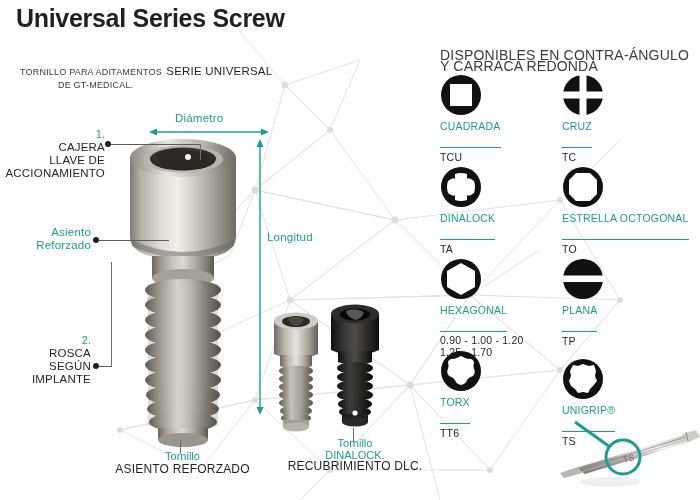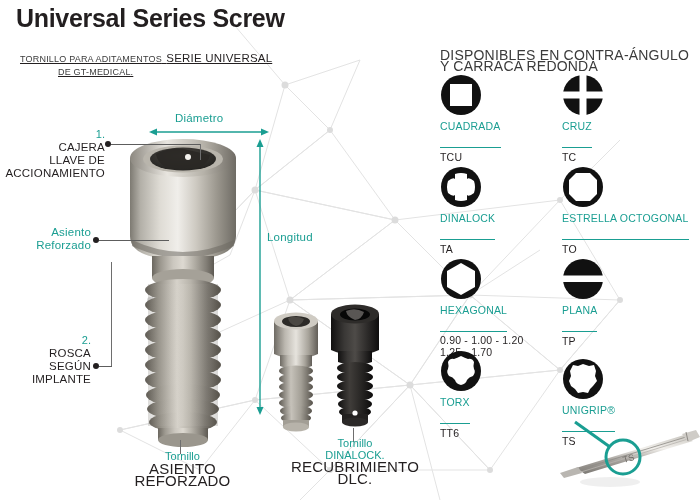--- a/index.html
+++ b/index.html
@@ -15,42 +15,42 @@
   .netlayer{position:absolute;left:0;top:0;width:700px;height:500px;}
 
   
   .title{
     position:absolute;left:16px;top:4px;
     font-size:25px;font-weight:bold;letter-spacing:-0.3px;
     color:#231f20;white-space:nowrap;
   }
 
   
-  .intro{position:absolute;left:20px;top:51px;line-height:12px;text-decoration:underline;}
+  .intro{position:absolute;left:20px;top:64px;line-height:12px;}
   .intro .l1{font-size:9px;letter-spacing:.2px;color:#3b3b3b;}
   .intro .big{font-size:11.5px;letter-spacing:.2px;color:#231f20;}
   .intro .l2{font-size:9px;letter-spacing:.2px;color:#3b3b3b;display:block;margin-top:1px;margin-left:38px;}
 
   
   .callout{position:absolute;text-align:right;line-height:13px;}
   .callout .num{color:#1a9e92;font-size:11px;}
   .callout .txt{font-size:11.5px;color:#231f20;letter-spacing:.2px;}
   .callout.teal .txt{color:#1a9e92;}
 
   .dot{position:absolute;width:6px;height:6px;border-radius:50%;background:#231f20;}
   .lead{position:absolute;background:#5d5d5d;height:1px;}
   .leadv{position:absolute;background:#6e6e6e;width:1px;}
 
   
   .mlabel{position:absolute;color:#1a9e92;font-size:11.5px;letter-spacing:.2px;}
 
   
   .cap{position:absolute;text-align:center;line-height:12.5px;}
   .cap .t{color:#1a9e92;font-size:11px;display:block;}
-  .cap .b{color:#231f20;font-size:15px;display:block;letter-spacing:.2px;}
+  .cap .b{color:#231f20;font-size:12px;display:block;letter-spacing:.2px;}
 
   
   .rhead{position:absolute;left:440px;top:50px;font-size:14px;line-height:11px;color:#3b3b3b;letter-spacing:.2px;}
   .drivers{position:absolute;left:440px;top:74px;width:260px;}
   .dcell{position:absolute;width:120px;}
   .dicon{width:42px;height:42px;display:block;}
   .dname{
     display:inline-block;color:#1a9e92;font-size:10.5px;letter-spacing:.2px;
     border-bottom:1.5px solid #1a9e92;padding-bottom:15px;margin-top:4px;
   }

